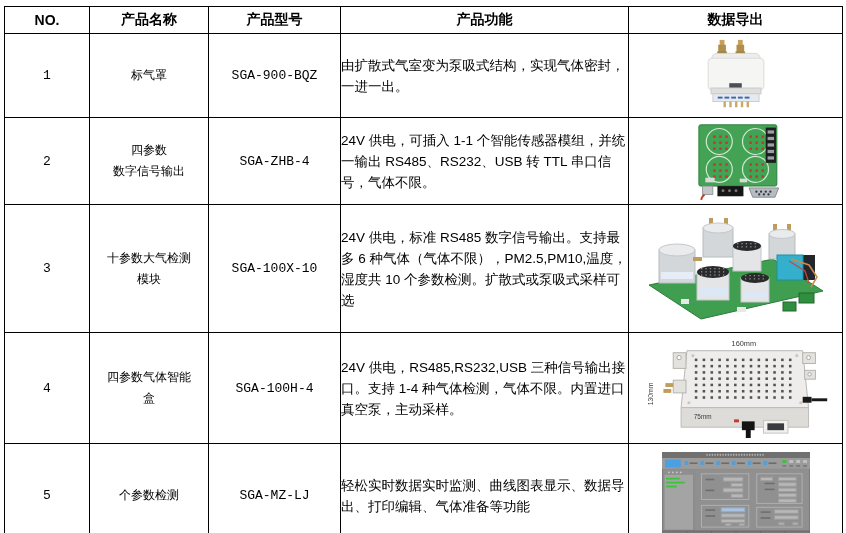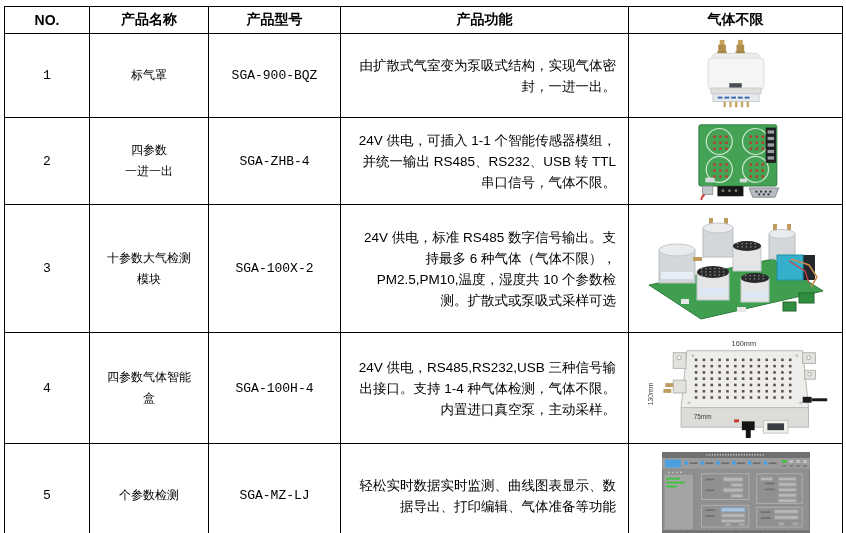--- a/index.html
+++ b/index.html
@@ -20,21 +20,21 @@
     height:22px; font-size:14px; font-weight:bold; background:#fff;
   }
   tr.r1 td { height:82px; }
   tr.r2 td { height:80px; }
   tr.r3 td { height:128px; }
   tr.r4 td { height:106px;margin-left:33px; }
   tr.r5 td { height:104px; }
   td.c-no   { font-family:"Liberation Mono","DejaVu Sans Mono",monospace; font-size:13px; }
   td.c-name { font-size:12px; white-space:pre-line; line-height:21px; }
   td.c-model{ font-family:"Liberation Mono","DejaVu Sans Mono",monospace; font-size:13px; }
-  td.c-func { font-size:13.5px; text-align:right; padding:4px 12px; line-height:21px; }
+  td.c-func { font-size:13.5px; text-align:left; padding:4px 0; line-height:21px; }
   td.c-img  { text-align:center; }
   td.c-img svg { display:inline-block; vertical-align:middle; }
   .dim-label { font-family:"Liberation Sans",sans-serif; }
 </style>
 </head>
 <body>
 
 <table class="product-table">
   <colgroup>
     <col style="width:85px">
@@ -42,21 +42,21 @@
       <col style="width:132px">
       <col style="width:288px">
       <col style="width:214px">
   </colgroup>
   <thead>
     <tr>
       <th>NO.</th>
       <th>产品名称</th>
       <th>产品型号</th>
       <th>产品功能</th>
-      <th>气体不限</th>
+      <th>数据导出</th>
     </tr>
   </thead>
   <tbody>
 
     <tr class="r1">
       <td class="c-no">1</td>
       <td class="c-name">标气罩</td>
       <td class="c-model">SGA-900-BQZ</td>
       <td class="c-func">由扩散式气室变为泵吸式结构，实现气体密封，一进一出。</td>
       <td class="c-img">
@@ -88,21 +88,21 @@
               <rect x="60" y="66" width="2.5" height="6"></rect>
               <rect x="66" y="66" width="2.5" height="6"></rect>
           </g>
         </svg>
       </td>
     </tr>
 
     <tr class="r2">
       <td class="c-no">2</td>
       <td class="c-name">四参数
-一进一出</td>
+数字信号输出</td>
       <td class="c-model">SGA-ZHB-4</td>
       <td class="c-func">24V 供电，可插入 1-1 个智能传感器模组，并统一输出 RS485、RS232、USB 转 TTL 串口信号，气体不限。</td>
       <td class="c-img">
         <svg viewBox="0 0 160 84" width="152" height="78">
           <rect x="40" y="3" width="84" height="66" rx="2" fill="#44a254" stroke="#2e7a3b"></rect>
           <g stroke="#cfe9d3" stroke-width="1.3" fill="none">
             <circle cx="62" cy="21" r="14"></circle>
               <circle cx="101" cy="21" r="14"></circle>
               <circle cx="62" cy="51" r="14"></circle>
               <circle cx="101" cy="51" r="14"></circle>
@@ -180,21 +180,21 @@
             </g>
           <path d="M46 78 q-4 4 -3 6" stroke="#d23b2f" stroke-width="2.2" fill="none"></path>
         </svg>
       </td>
     </tr>
 
     <tr class="r3">
       <td class="c-no">3</td>
       <td class="c-name">十参数大气检测
 模块</td>
-      <td class="c-model">SGA-100X-2</td>
+      <td class="c-model">SGA-100X-10</td>
       <td class="c-func">24V 供电，标准 RS485 数字信号输出。支持最多 6 种气体（气体不限），PM2.5,PM10,温度，湿度共 10 个参数检测。扩散式或泵吸式采样可选</td>
       <td class="c-img">
         <svg viewBox="0 0 190 108" width="190" height="108">
           <polygon points="8,70 132,44 182,76 60,104" fill="#3f9e4f" stroke="#2d7a3c"></polygon>
 
           <g>
             <rect x="62" y="13" width="30" height="29" fill="#d3d7da" stroke="#b7bcc0"></rect>
             <rect x="68" y="3" width="4" height="9" fill="#bd9c5e"></rect>
               <rect x="83" y="3" width="4" height="9" fill="#bd9c5e"></rect>
             <ellipse cx="77" cy="13" rx="15" ry="5" fill="#e9ebed" stroke="#c4c8cc"></ellipse>

